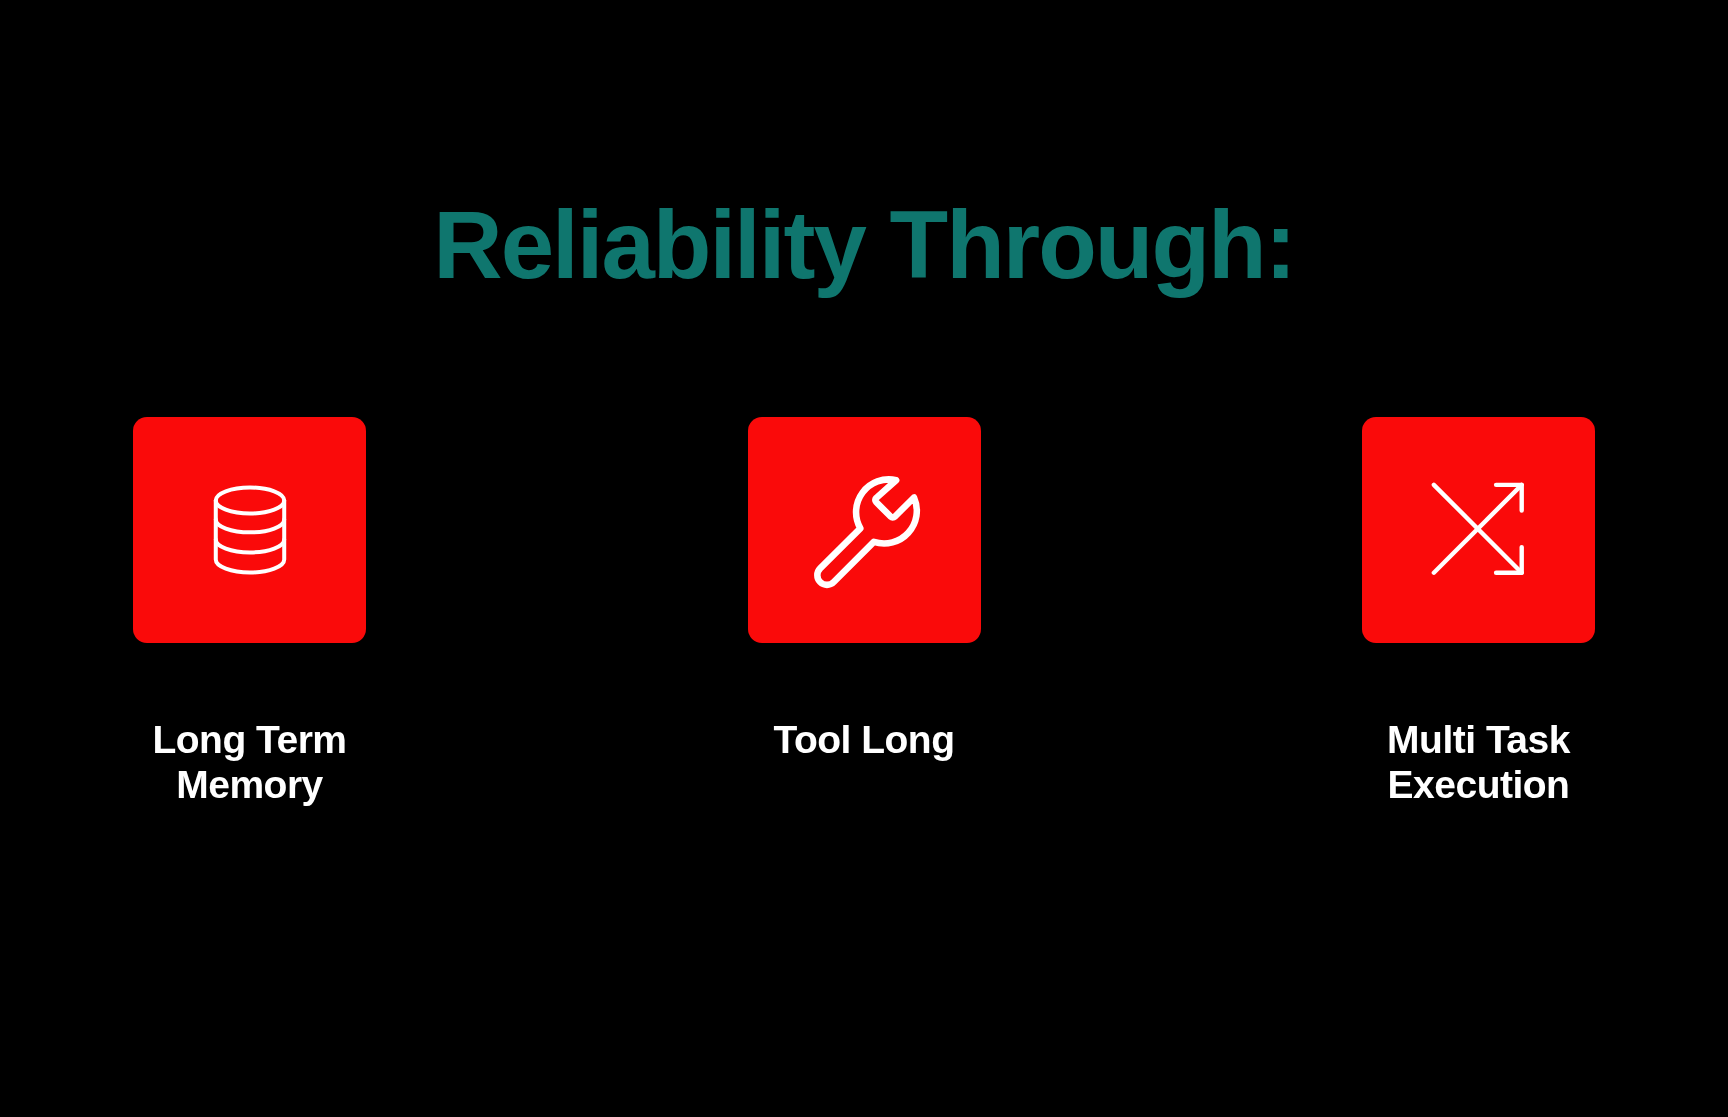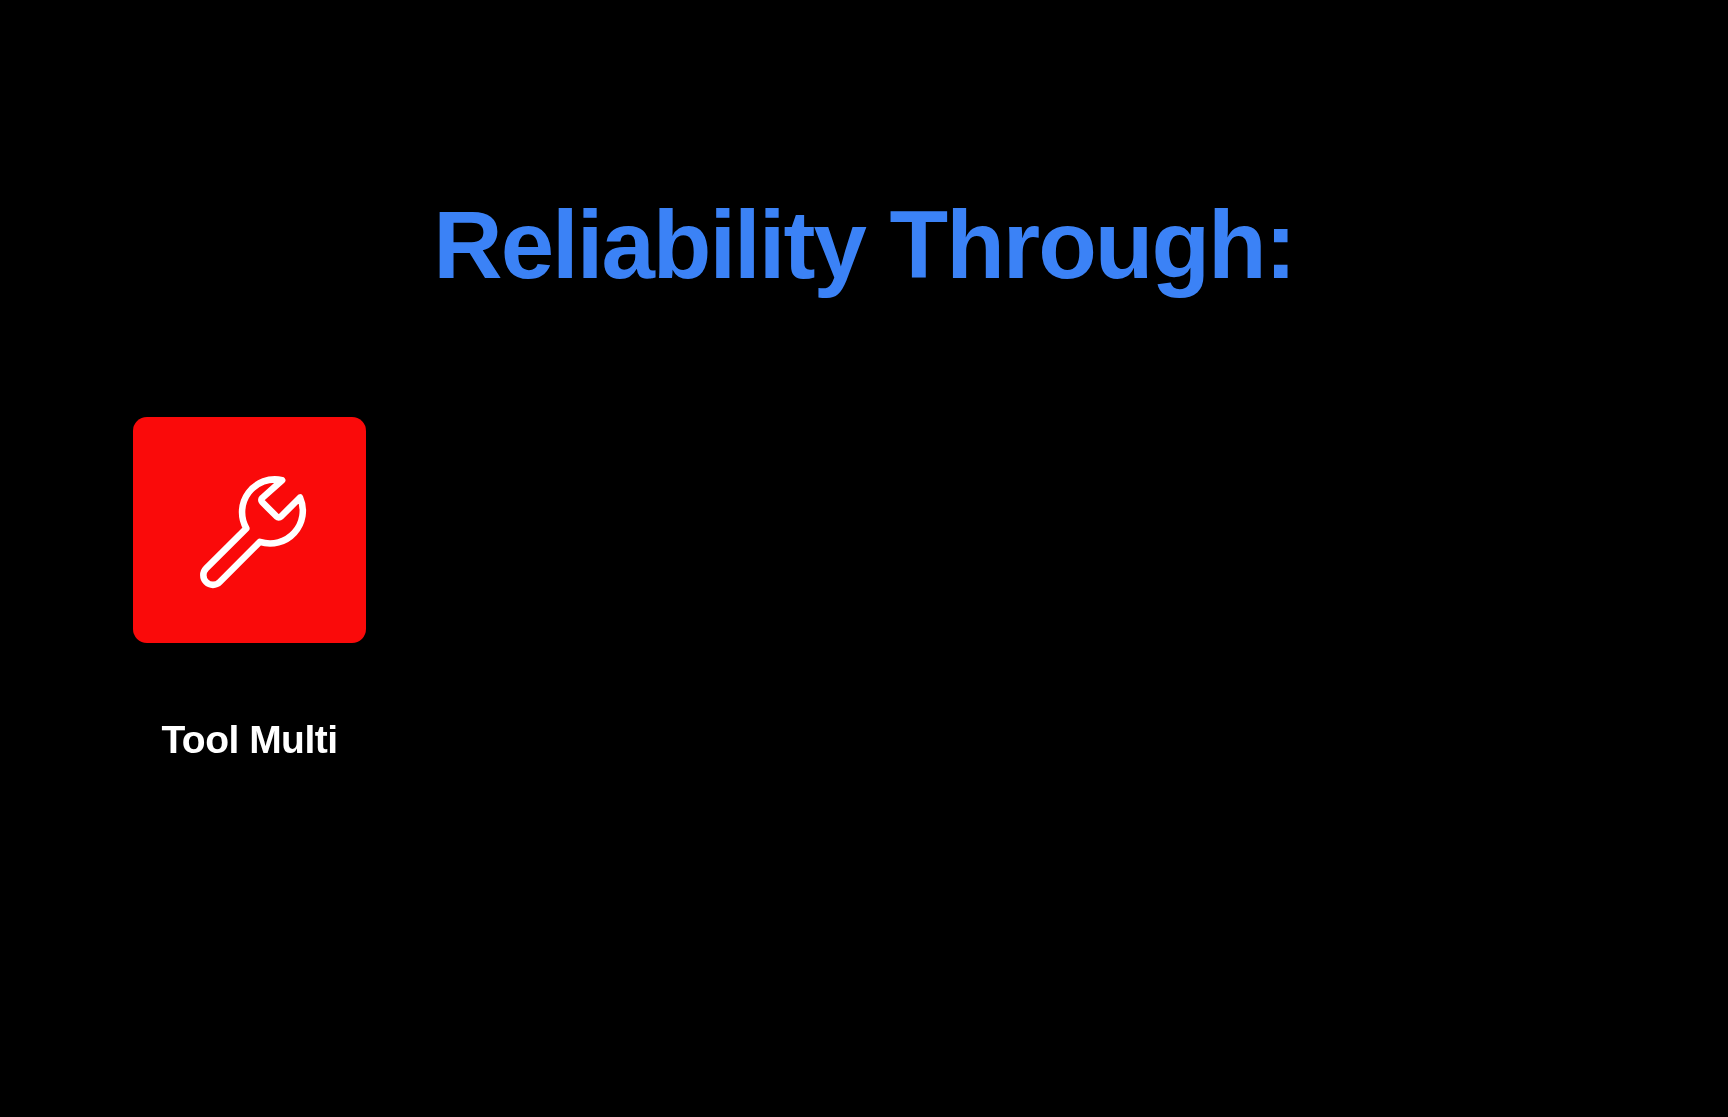--- a/index.html
+++ b/index.html
@@ -14,21 +14,21 @@
     width:1728px;
     height:1117px;
     background:#000000;
   }
   #title {
     position:absolute;
     top:195px;
     left:0;
     width:1728px;
     text-align:center;
-    color:#3b82f6;
+    color:#0f766e;
     font-size:96px;
     font-weight:700;
     letter-spacing:-2px;
     line-height:1.05;
     white-space:nowrap;
   }
   #cards {
     position:absolute;
     top:417px;
     left:133px;
@@ -65,38 +65,68 @@
 </style>
 </head>
 <body>
 
 <div id="slide">
 
   <h1 id="title">Reliability Through:</h1>
 
   <div id="cards">
 
+    <div class="card">
+      <div class="tile">
+        <span>
+          <svg width="118" height="118" viewBox="0 0 100 100" fill="none" stroke="#ffffff" stroke-width="3.4" stroke-linecap="round" stroke-linejoin="round">
+            <ellipse cx="50" cy="25" rx="29" ry="11"></ellipse>
+            <path d="M21 25 L21 75 A29 11 0 0 0 79 75 L79 25"></path>
+            <path d="M21 41 A29 11 0 0 0 79 41"></path>
+            <path d="M21 58 A29 11 0 0 0 79 58"></path>
+          </svg>
+        </span>
+      </div>
+      <div class="label">Long Term
+Memory</div>
+    </div>
 
     <div class="card">
       <div class="tile">
         <span>
           <svg width="126" height="126" viewBox="0 0 100 100" fill="none" stroke="#ffffff" stroke-width="5.2" stroke-linecap="round" stroke-linejoin="round">
             <path d="M75.5 10.5
                      a26 26 0 0 0 -28.4 38.2
                      L15.2 80.5
                      a7.6 7.6 0 0 0 10.8 10.8
                      L57.8 59.4
                      a26 26 0 0 0 31.9 -35.2
                      L74.4 39.5
                      a2.2 2.2 0 0 1 -3.1 0
                      L59.6 27.8
                      a2.2 2.2 0 0 1 0 -3.1
                      Z"></path>
           </svg>
         </span>
       </div>
-      <div class="label">Tool Multi</div>
+      <div class="label">Tool Long</div>
     </div>
 
 
+    <div class="card">
+      <div class="tile">
+        <span>
+          <svg width="122" height="122" viewBox="0 0 100 100" fill="none" stroke="#ffffff" stroke-width="3.6" stroke-linecap="round" stroke-linejoin="round">
+
+            <line x1="13" y1="13" x2="85" y2="85"></line>
+            <polyline points="85,64 85,85 64,85"></polyline>
+
+            <line x1="13" y1="85" x2="85" y2="13"></line>
+            <polyline points="64,13 85,13 85,34"></polyline>
+          </svg>
+        </span>
+      </div>
+      <div class="label">Multi Task
+Execution</div>
+    </div>
 
   </div>
 </div>
 
 </body></html>

